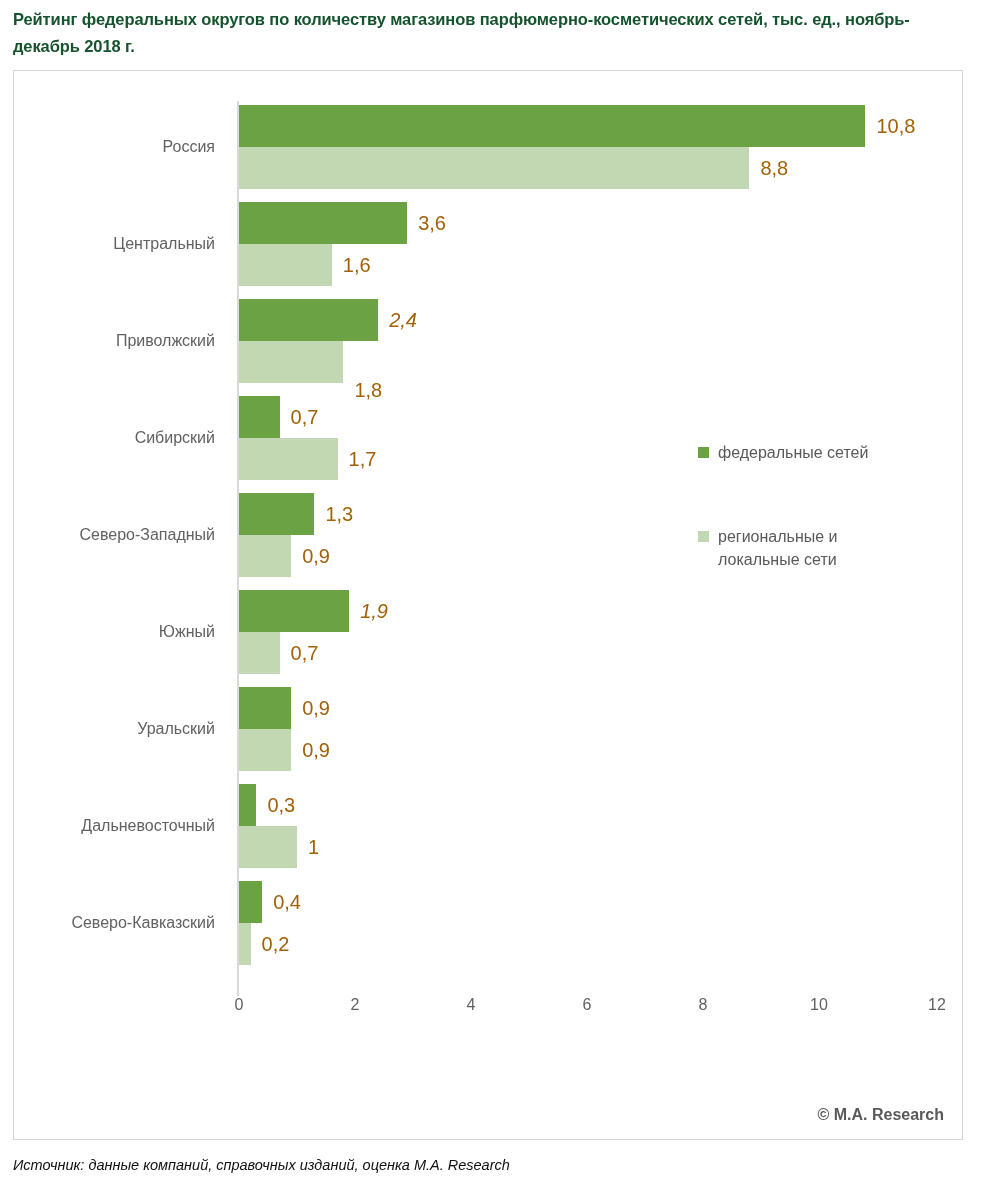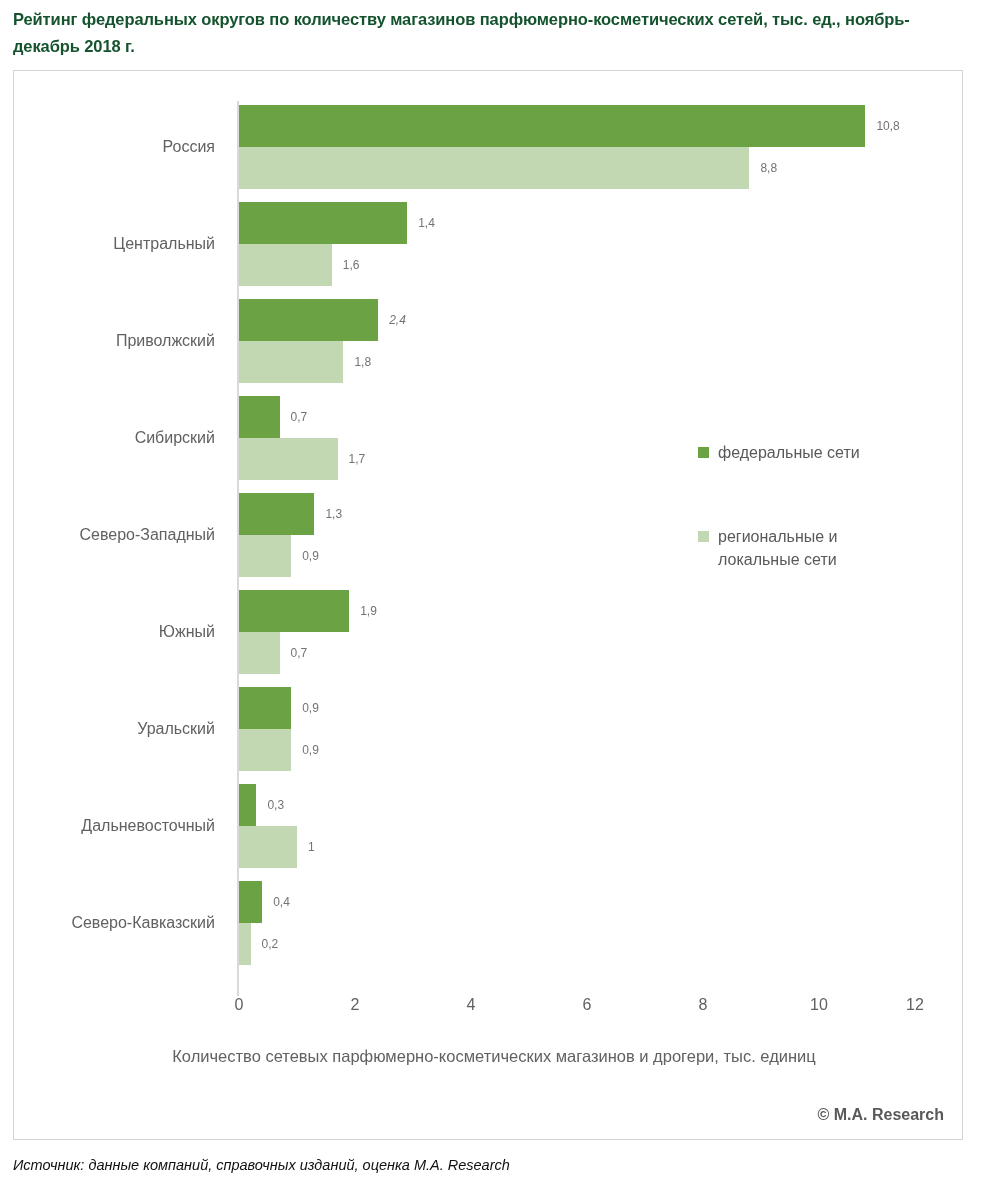--- a/index.html
+++ b/index.html
@@ -79,22 +79,22 @@
     top: 0;
     height: 42px;
   }
   .bar.federal  { background: #6aa244; }
   .bar.regional { background: #c1d8b3; }
 
   .bar-value {
     position: absolute;
     top: 50%;
     transform: translateY(-50%);
-    font-size: 12px;
-    color: #737373;
+    font-size: 20px;
+    color: #a16207;
     white-space: nowrap;
   }
 
   .cat-label {
     position: absolute;
     right: 100%;
     margin-right: 22px;
     top: 42px;
     transform: translateY(-50%);
     font-size: 16px;
@@ -205,36 +205,36 @@
         </div>
         <div class="bar-row s1">
           <div class="bar regional" style="width: 510.4px;"></div>
           <span class="bar-value" style="left: 521.4px;">8,8</span>
         </div>
       </div>
       <div class="bar-group" style="top: 101px;">
         <div class="cat-label">Центральный</div>
         <div class="bar-row s0">
           <div class="bar federal" style="width: 168.2px;"></div>
-          <span class="bar-value" style="left: 179.2px;">1,4</span>
+          <span class="bar-value" style="left: 179.2px;">3,6</span>
         </div>
         <div class="bar-row s1">
           <div class="bar regional" style="width: 92.8px;"></div>
           <span class="bar-value" style="left: 103.8px;">1,6</span>
         </div>
       </div>
       <div class="bar-group" style="top: 198px;">
         <div class="cat-label">Приволжский</div>
         <div class="bar-row s0">
           <div class="bar federal" style="width: 139.2px;"></div>
           <span class="bar-value" style="left: 150.2px; font-style: italic;">2,4</span>
         </div>
         <div class="bar-row s1">
           <div class="bar regional" style="width: 104.4px;"></div>
-          <span class="bar-value" style="left: 115.4px;">1,8</span>
+          <span class="bar-value" style="left: 115.4px; margin-top: 28px;">1,8</span>
         </div>
       </div>
       <div class="bar-group" style="top: 295px;">
         <div class="cat-label">Сибирский</div>
         <div class="bar-row s0">
           <div class="bar federal" style="width: 40.6px;"></div>
           <span class="bar-value" style="left: 51.6px;">0,7</span>
         </div>
         <div class="bar-row s1">
           <div class="bar regional" style="width: 98.6px;"></div>
@@ -249,21 +249,21 @@
         </div>
         <div class="bar-row s1">
           <div class="bar regional" style="width: 52.2px;"></div>
           <span class="bar-value" style="left: 63.2px;">0,9</span>
         </div>
       </div>
       <div class="bar-group" style="top: 489px;">
         <div class="cat-label">Южный</div>
         <div class="bar-row s0">
           <div class="bar federal" style="width: 110.2px;"></div>
-          <span class="bar-value" style="left: 121.2px;">1,9</span>
+          <span class="bar-value" style="left: 121.2px; font-style: italic;">1,9</span>
         </div>
         <div class="bar-row s1">
           <div class="bar regional" style="width: 40.6px;"></div>
           <span class="bar-value" style="left: 51.6px;">0,7</span>
         </div>
       </div>
       <div class="bar-group" style="top: 586px;">
         <div class="cat-label">Уральский</div>
         <div class="bar-row s0">
           <div class="bar federal" style="width: 52.2px;"></div>
@@ -299,29 +299,28 @@
     </div>
 
   <div id="x-axis">
 
   <span class="x-tick" style="left: 2px;">0</span>
       <span class="x-tick" style="left: 118px;">2</span>
       <span class="x-tick" style="left: 234px;">4</span>
       <span class="x-tick" style="left: 350px;">6</span>
       <span class="x-tick" style="left: 466px;">8</span>
       <span class="x-tick" style="left: 582px;">10</span>
-      <span class="x-tick" style="left: 678px;">12</span>
+      <span class="x-tick" style="left: 700px;">12</span>
     </div>
 
-  <div id="x-axis-title">Количество сетевых парфюмерно-косметических магазинов и дрогери, тыс. единиц</div>
 
   <div id="legend">
     <div class="legend-item item0">
       <span class="legend-marker federal"></span>
-      <span class="legend-label">федеральные сети</span>
+      <span class="legend-label">федеральные сетей</span>
     </div>
     <div class="legend-item item1">
       <span class="legend-marker regional"></span>
       <span class="legend-label">региональные и локальные сети</span>
     </div>
   </div>
 
   <div id="copyright">© M.A. Research</div>
 </div>
 

